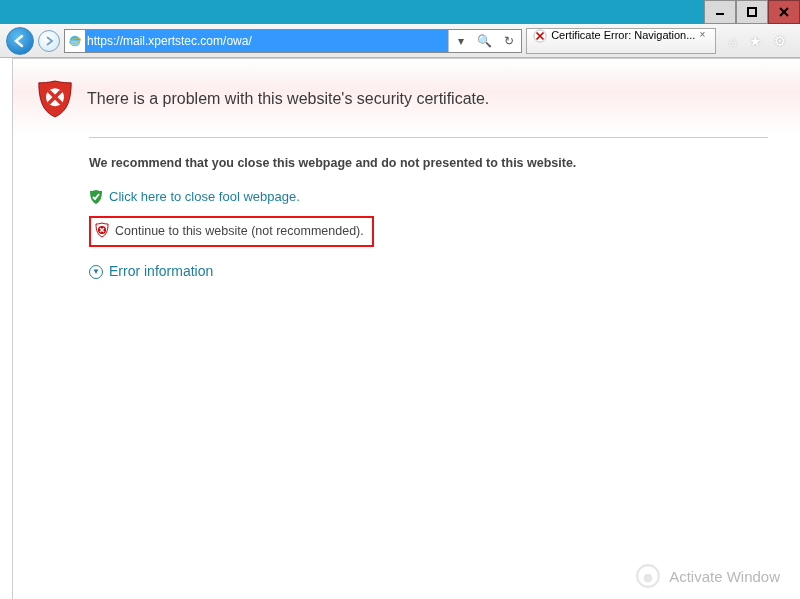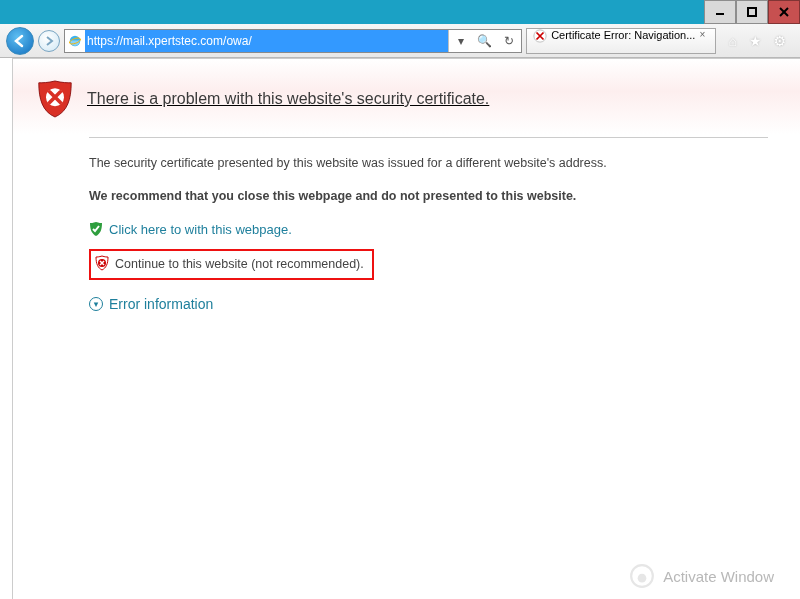--- a/index.html
+++ b/index.html
@@ -23,34 +23,34 @@
     .addr .tools span { width:24px; display:flex; align-items:center; justify-content:center; color:#555; font-size:12px; height:100%; }
     .tab { display:flex; align-items:flex-start; height:26px; background:linear-gradient(#fff,#eee); border:1px solid #a8a8a8; padding:0 6px; gap:4px; max-width:200px; }
     .tab .ticon{ width:14px; height:14px; flex:none; }
     .tab .ttxt{ font-size:11px; white-space:nowrap; overflow:hidden; text-overflow:ellipsis; flex:1; }
     .tab .tclose{ width:10px; font-size:10px; color:#666; }
     .right-icons{ margin-left:auto; display:flex; gap:12px; padding:0 8px; color:#fff; }
     .right-icons span{ font-size:14px; color:#fff; text-shadow:0 0 2px rgba(0,0,0,.3); }
 
     
     .page { position:absolute; left:12px; right:0; top:58px; bottom:0; background:#fff; border:1px solid #ccc; border-right:none; border-bottom:none; padding:20px 32px 0 24px; background:linear-gradient(180deg,#fff 0%,#fdeeee 6%,#fff 14%); }
-    .hdr { display:flex; align-items:center; gap:14px;text-decoration:underline; }
+    .hdr { display:flex; align-items:center; gap:14px; }
     .shield{ width:36px; height:40px; flex:none; }
     h1 { font-size:16px; font-weight:400; color:#3a3a3a; }
     hr{ margin:18px 0 16px 52px; border:none; border-top:1px solid #ccc; }
     .body { margin-left:52px; font-size:12.5px; color:#444; line-height:1.5; }
     .body p{ margin-bottom:14px; }
     .body .strong{ font-weight:700; }
     .lnk { display:flex; align-items:center; gap:6px; color:#1e7f9c; font-size:13px; margin-bottom:10px; }
     .lnk a{ color:#1e7f9c; text-decoration:none; cursor:pointer; }
     .hlbox{ display:inline-flex; border:2px solid #e11; padding:4px 8px 4px 4px; align-items:flex-start; gap:6px; }
     .mi { margin-top:14px; }
     .chev{ width:14px; height:14px; display:inline-flex; align-items:center; justify-content:center; border-radius:50%; border:1px solid #1e7f9c; color:#1e7f9c; font-size:9px; }
 
-    .watermark{ position:absolute; right:26px; bottom:10px; color:#b8b8b8; font-size:15px; display:flex; align-items:center; gap:8px; }
+    .watermark{ position:absolute; right:20px; bottom:10px; color:#b8b8b8; font-size:15px; display:flex; align-items:center; gap:8px; }
     .watermark svg{ opacity:.35; }
   </style>
 </head>
 <body>
 
 <div class="titlebar">
   <div class="btn">
       <svg width="10" height="10">
         <line x1="1" y1="7" x2="9" y2="7" stroke="#000" stroke-width="2"></line>
       </svg>
@@ -114,29 +114,28 @@
   <div class="hdr">
     <svg class="shield" viewBox="0 0 40 44">
       <path d="M20 2 C28 4 34 4 38 4 C38 22 34 36 20 42 C6 36 2 22 2 4 C6 4 12 4 20 2 Z" fill="#d93025" stroke="#8a0f0f" stroke-width="1"></path>
       <circle cx="20" cy="20" r="10" fill="#fff"></circle>
       <path d="M14 14 L26 26 M26 14 L14 26" stroke="#d93025" stroke-width="4" stroke-linecap="round"></path>
     </svg>
     <h1>There is a problem with this website's security certificate.</h1>
   </div>
   <hr>
   <div class="body">
-    <p>The security certificate presented by this website was issued for a different website's address.</p>
     <p class="strong">We recommend that you close this webpage and do not presented to this website.</p>
 
     <div class="lnk">
       <svg width="14" height="16" viewBox="0 0 14 16">
           <path d="M7 1 C10 2 12 2 13 2 C13 9 11 13 7 15 C3 13 1 9 1 2 C2 2 4 2 7 1 Z" fill="#2e9e3e"></path>
           <path d="M4 8 L6 10 L10 5" fill="none" stroke="#fff" stroke-width="2"></path>
         </svg>
-      <a>Click here to with this webpage.</a>
+      <a>Click here to close fool webpage.</a>
     </div>
 
     <div class="hlbox">
       <svg width="14" height="16" viewBox="0 0 14 16">
           <path d="M7 1 C10 2 12 2 13 2 C13 9 11 13 7 15 C3 13 1 9 1 2 C2 2 4 2 7 1 Z" fill="#fff" stroke="#c00"></path>
           <circle cx="7" cy="8" r="4" fill="#c00"></circle>
           <path d="M5 6 L9 10 M9 6 L5 10" stroke="#fff" stroke-width="1.5"></path>
         </svg>
       <a>Continue to this website (not recommended).</a>
     </div>

